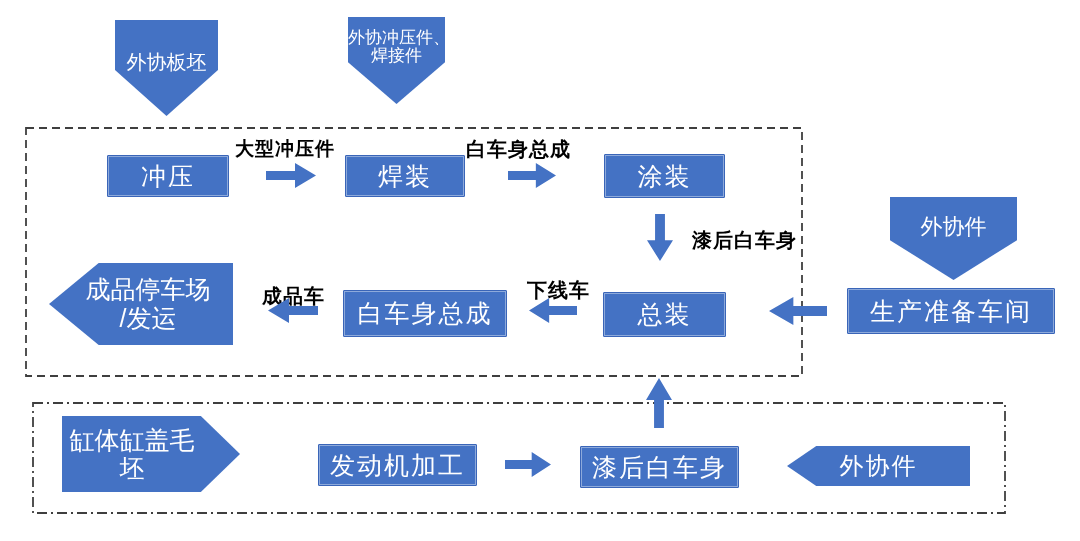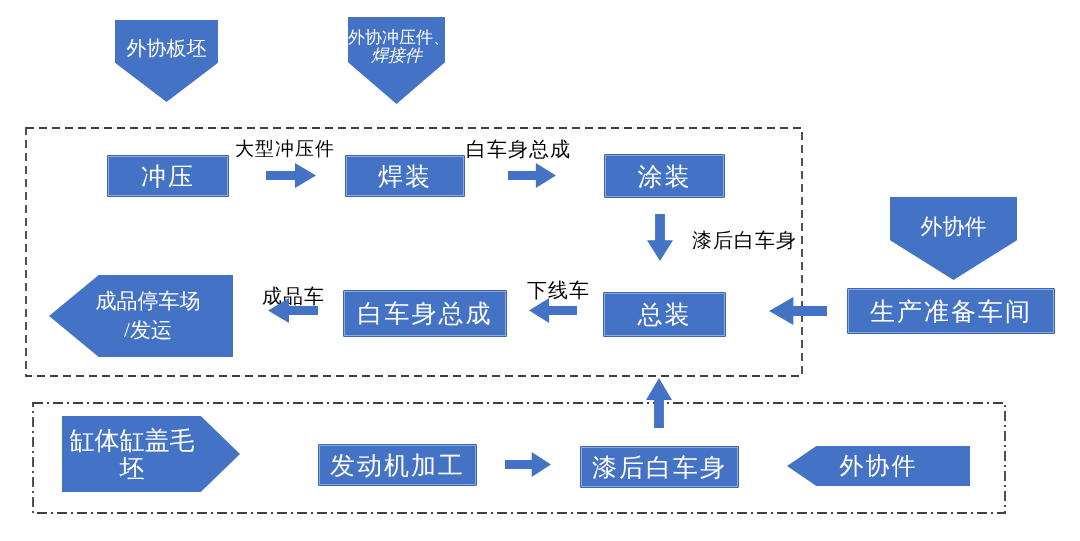--- a/index.html
+++ b/index.html
@@ -30,41 +30,41 @@
   .pent-left-sm{clip-path:polygon(16% 0,100% 0,100% 100%,16% 100%,0 50%);
     display:flex;align-items:center;justify-content:center;}
 
   .arr{position:absolute;background:var(--shape-fill,#4472C4);}
   .arr-r{clip-path:polygon(0 32%,58% 32%,58% 0,100% 50%,58% 100%,58% 68%,0 68%);}
   .arr-l{clip-path:polygon(100% 32%,42% 32%,42% 0,0 50%,42% 100%,42% 68%,100% 68%);}
   .arr-d{clip-path:polygon(31% 0,69% 0,69% 56%,100% 56%,50% 100%,0 56%,31% 56%);}
   .arr-u{clip-path:polygon(50% 0,100% 44%,69% 44%,69% 100%,31% 100%,31% 44%,0 44%);}
 
   .flabel{
-    position:absolute;color:var(--label-text,#000);font-weight:400;font-size:20px;
+    position:absolute;color:var(--label-text,#000);font-weight:700;font-size:20px;
     white-space:nowrap;letter-spacing:1px;
   }
 </style>
 </head>
 <body>
 
 <div class="canvas">
 
   <svg class="borders" width="1080" height="541">
     <rect class="b-dash" x="26" y="128" width="776" height="248"></rect>
     <rect class="b-dashdot" x="33" y="403" width="972" height="110"></rect>
   </svg>
 
-  <div class="pent pent-down" style="left:115px;top:20px;width:103px;height:78px;font-size:20px;padding-top:4px;">
+  <div class="pent pent-down" style="left:115px;top:20px;width:103px;height:78px;font-size:20px;padding-top:18px;">
     <span style="display:block;margin-top:11px;">外协板坯</span>
   </div>
 
   <div class="pent pent-down" style="left:348px;top:17px;width:97px;height:87px;font-size:17px;line-height:18px;">
     <span style="display:block;margin-top:12px;">外协冲压件、</span>
-    <span style="display:block;font-style:italic;">焊接件</span>
+    <span style="display:block;">焊接件</span>
   </div>
 
   <div class="node" style="left:107px;top:155px;width:120px;height:40px">
     <span>冲压</span>
   </div>
 
   <div class="flabel" style="left:235px;top:136px;font-size:19px;">大型冲压件</div>
   <div class="arr arr-r" style="left:266px;top:163px;width:50px;height:25px"></div>
 
   <div class="node" style="left:345px;top:155px;width:118px;height:40px">
@@ -74,21 +74,21 @@
   <div class="flabel" style="left:466px;top:136px;">白车身总成</div>
   <div class="arr arr-r" style="left:508px;top:163px;width:48px;height:25px"></div>
 
   <div class="node" style="left:604px;top:154px;width:119px;height:42px">
     <span>涂装</span>
   </div>
 
   <div class="arr arr-d" style="left:647px;top:214px;width:26px;height:47px"></div>
   <div class="flabel" style="left:692px;top:227px;">漆后白车身</div>
 
-  <div class="pent pent-left-big" style="left:49px;top:275px;width:184px;height:82px;font-size:21px;line-height:29px;padding-left:14px;box-sizing:border-box;font-family:Liberation Serif, serif;">
+  <div class="pent pent-left-big" style="left:49px;top:263px;width:184px;height:82px;font-size:25px;line-height:29px;padding-left:14px;box-sizing:border-box;">
     <span>成品停车场</span>
     <span>/发运</span>
   </div>
 
   <div class="flabel" style="left:262px;top:283px;">成品车</div>
   <div class="arr arr-l" style="left:268px;top:298px;width:50px;height:25px"></div>
 
   <div class="node" style="left:343px;top:290px;width:162px;height:45px">
     <span>白车身总成</span>
   </div>

